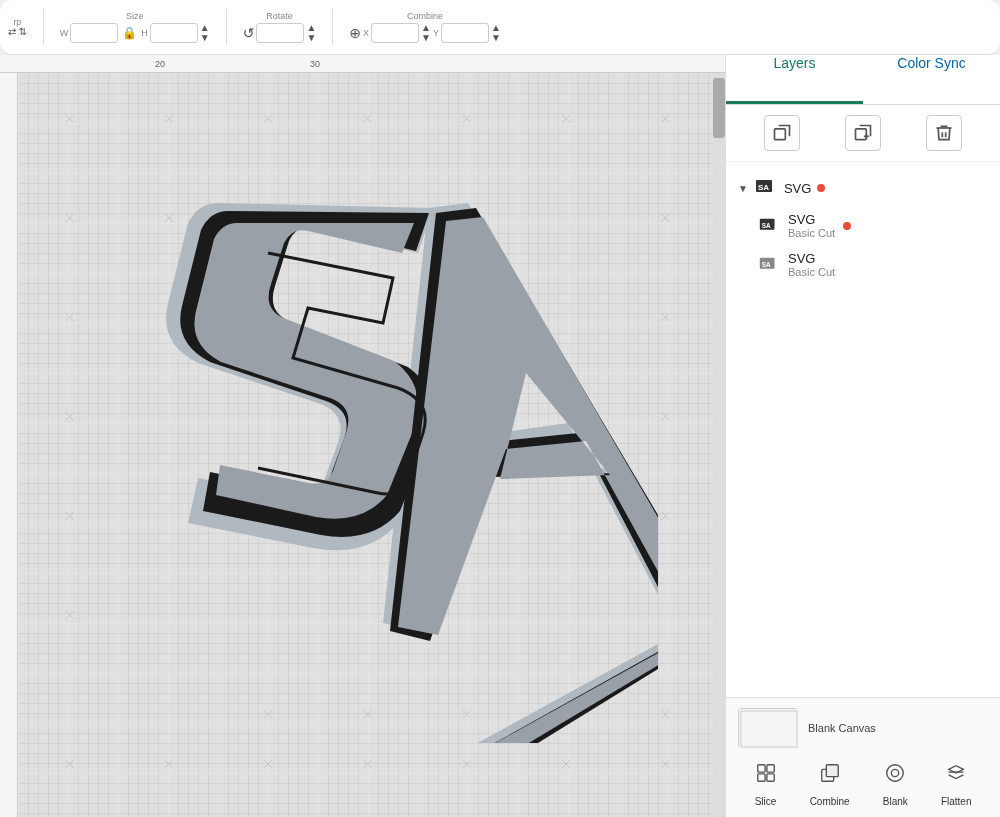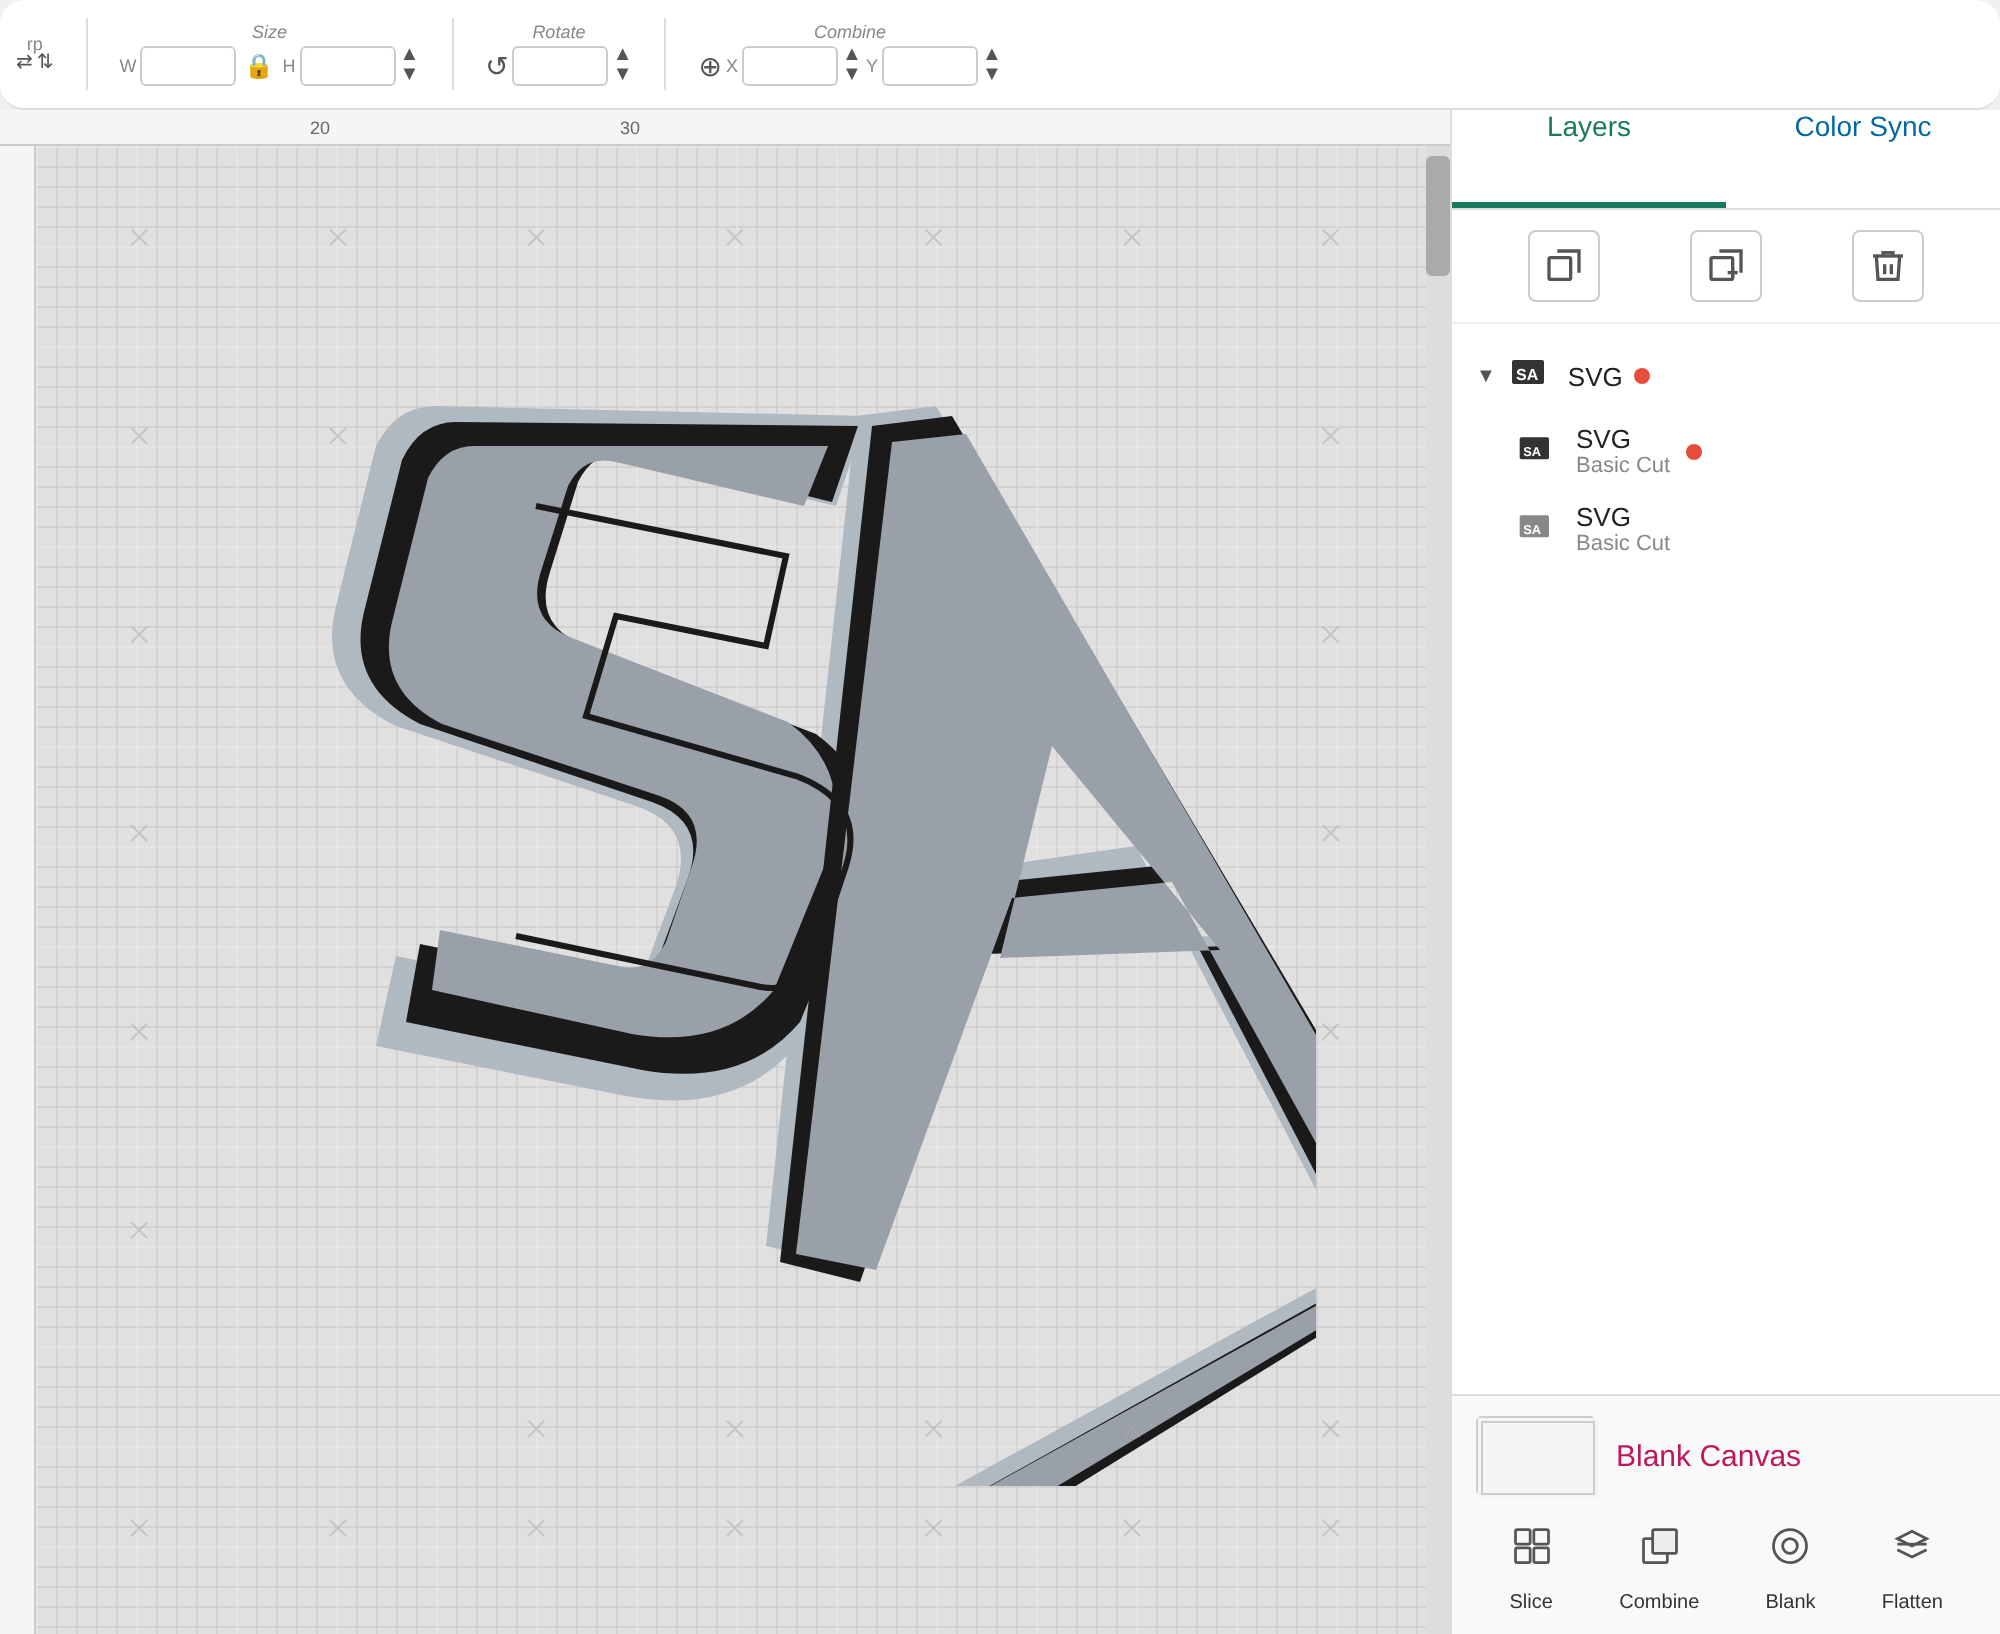--- a/index.html
+++ b/index.html
@@ -21,21 +21,20 @@
       display: flex;
       flex-direction: column;
       align-items: center;
       font-size: 10px;
       color: #555;
     }
     .toolbar-group label {
       font-size: 9px;
       color: #888;
       margin-bottom: 2px;
-      font-style: italic;
     }
     .toolbar-input-row {
       display: flex;
       align-items: center;
       gap: 2px;
     }
     .toolbar-input {
       width: 48px;
       height: 20px;
       border: 1px solid #ccc;
@@ -309,22 +308,22 @@
       margin-bottom: 8px;
     }
     .canvas-thumbnail {
       width: 60px;
       height: 40px;
       border: 1px solid #ccc;
       background: #fff;
       border-radius: 3px;
     }
     .canvas-label {
-      font-size: 15px;
-      color: #be185d;
+      font-size: 11px;
+      color: #404040;
     }
 
     
     .bottom-actions {
       display: flex;
       align-items: center;
       justify-content: space-around;
       padding: 6px 0 4px;
     }
     .bottom-action-btn {

